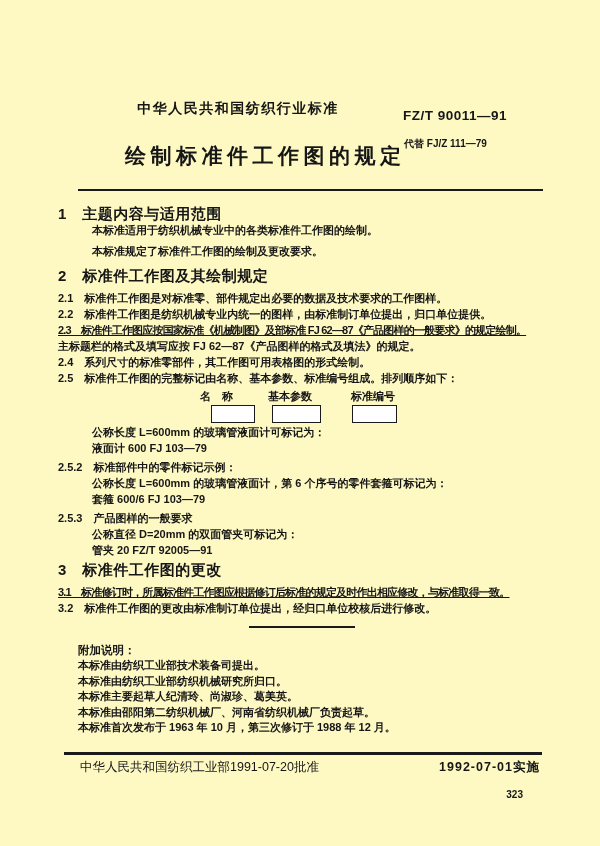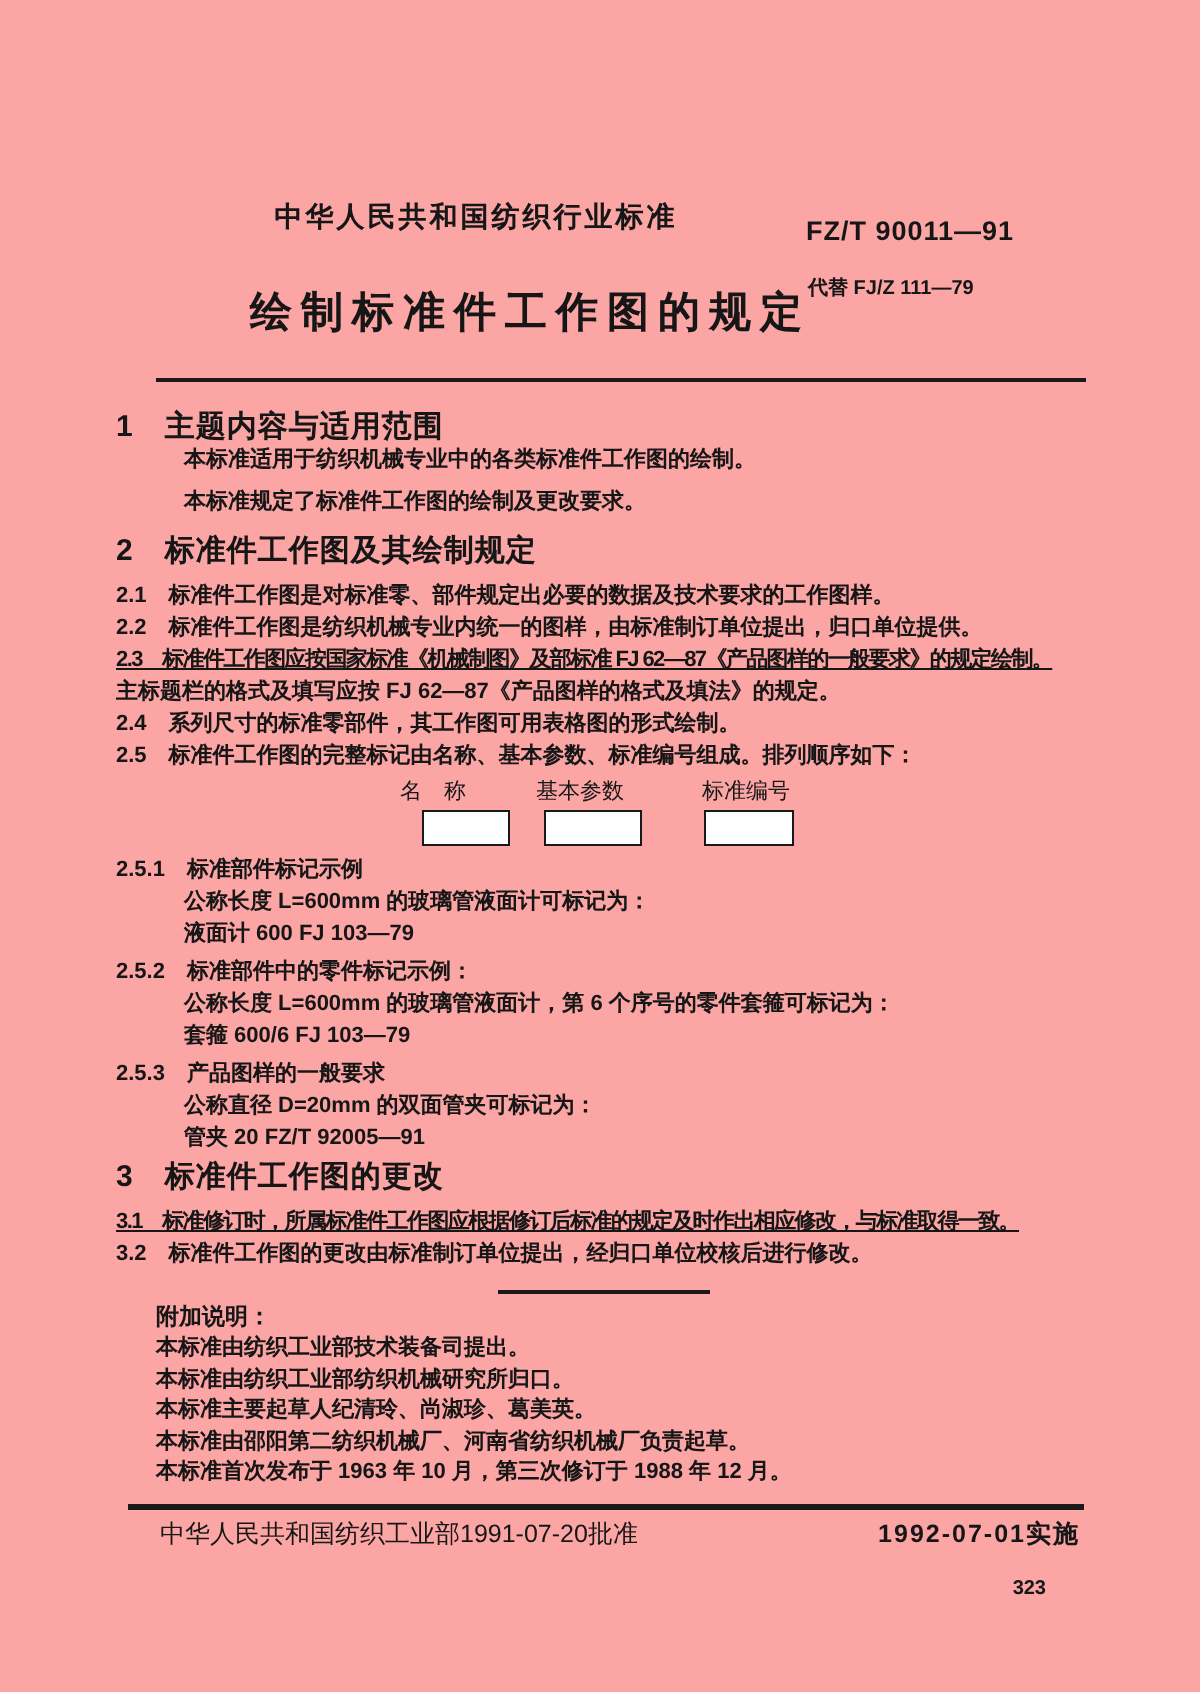--- a/index.html
+++ b/index.html
@@ -1,19 +1,19 @@
 <!DOCTYPE html>
 <html><head>
 <meta charset="utf-8">
 <style>
   html,body{margin:0;padding:0;background:#ffffff;}
   .page{
     position:relative;
     width:600px;height:846px;
-    background:#fca5a5;
+    background:#fef9c3;
     overflow:hidden;
     font-family:"Liberation Sans","DejaVu Sans",sans-serif;
     color:#161616;
   }
   
   .org-line{
     position:absolute;top:100px;left:125px;width:226px;
     text-align:center;font-weight:bold;font-size:14px;letter-spacing:1.5px;
     white-space:nowrap;
   }
@@ -40,33 +40,33 @@
   .ln{white-space:nowrap;}
   .sec-h{margin-top:8px;font-size:15px;letter-spacing:0.5px;}
   .sec-h.mt9{margin-top:9px;}
   .sec-h.mt4{margin-top:4px;}
   .first-clause{margin-top:6px;}
   .sub-h{margin-top:3px;}
   .ind{padding-left:34px;}
   .tight{letter-spacing:-0.8px;text-decoration:underline;}
   
   .diagram{position:relative;height:36px;margin-top:2px;}
-  .diagram .lbl{position:absolute;top:0;font-weight:normal;font-size:11px;white-space:nowrap;}
+  .diagram .lbl{position:absolute;top:0;font-weight:bold;font-size:11px;white-space:nowrap;}
   .lbl-1{left:142px;}
   .lbl-2{left:210px;}
   .lbl-3{left:293px;}
   .diagram .box{position:absolute;top:17px;height:16px;border:1.5px solid #1a1a1a;background:#fff;}
   .box-1{left:153px;width:42px;}
   .box-2{left:214px;width:47px;}
   .box-3{left:294px;width:43px;}
   
   .divider{width:106px;height:2px;background:#1a1a1a;margin:10px auto 0 auto;}
   
   .appendix{padding-left:20px;line-height:15.5px;}
-  .appendix-h{margin-top:4px;padding-left:20px;font-size:11.5px;}
+  .appendix-h{margin-top:14px;padding-left:20px;font-size:11.5px;}
   
   .rule-bottom{position:absolute;top:752px;left:64px;width:478px;height:3px;background:#1a1a1a;}
   .footer-approved{position:absolute;top:759px;left:80px;font-weight:normal;font-size:12.5px;white-space:nowrap;}
   .footer-implemented{position:absolute;top:759px;right:60px;font-weight:bold;font-size:12.5px;letter-spacing:1px;white-space:nowrap;}
   .page-number{position:absolute;top:789px;right:77px;font-weight:bold;font-size:10px;}
 </style>
 </head>
 <body>
 
 <div class="page">
@@ -93,21 +93,20 @@
 
     <div class="diagram">
       <span class="lbl lbl-1">名　称</span>
       <span class="lbl lbl-2">基本参数</span>
       <span class="lbl lbl-3">标准编号</span>
       <span class="box box-1"></span>
       <span class="box box-2"></span>
       <span class="box box-3"></span>
     </div>
 
-    <div class="ln sub-h">2.5.1　标准部件标记示例</div>
     <div class="ln ind">公称长度 L=600mm 的玻璃管液面计可标记为：</div>
     <div class="ln ind">液面计 600 FJ 103—79</div>
 
     <div class="ln sub-h">2.5.2　标准部件中的零件标记示例：</div>
     <div class="ln ind">公称长度 L=600mm 的玻璃管液面计，第 6 个序号的零件套箍可标记为：</div>
     <div class="ln ind">套箍 600/6 FJ 103—79</div>
 
     <div class="ln sub-h">2.5.3　产品图样的一般要求</div>
     <div class="ln ind">公称直径 D=20mm 的双面管夹可标记为：</div>
     <div class="ln ind">管夹 20 FZ/T 92005—91</div>

